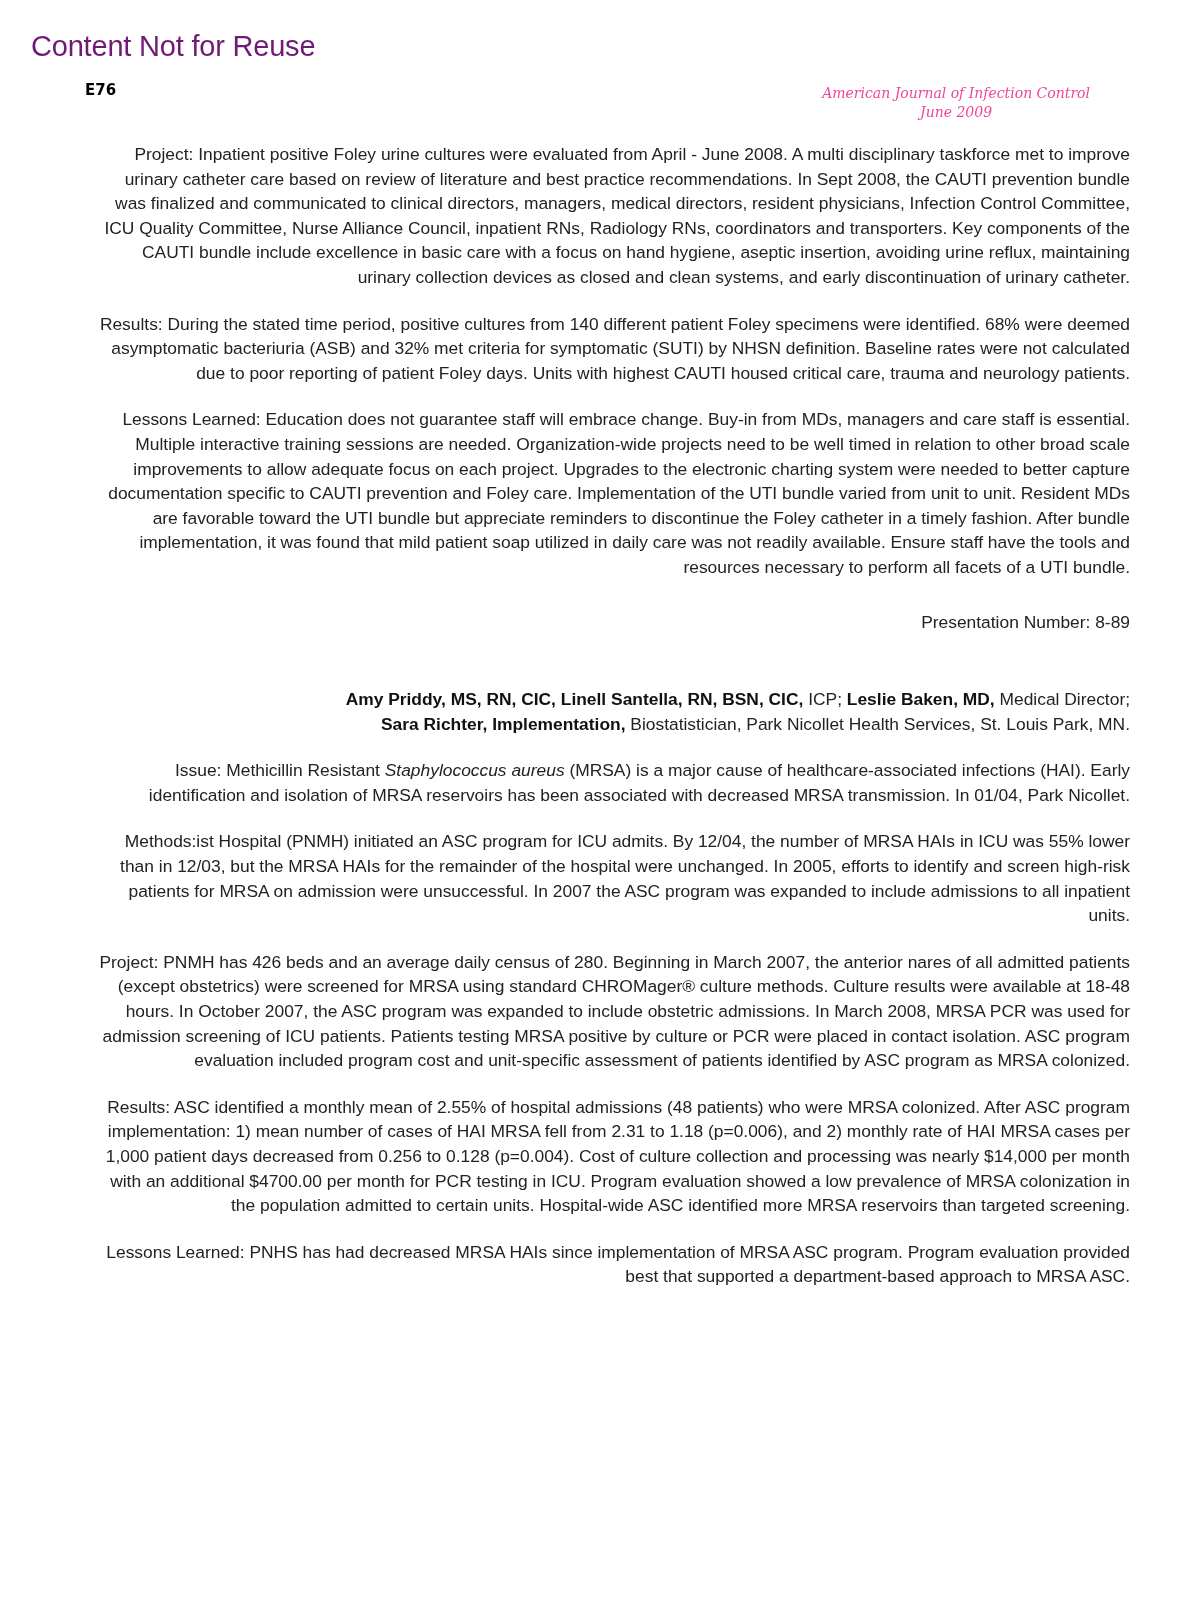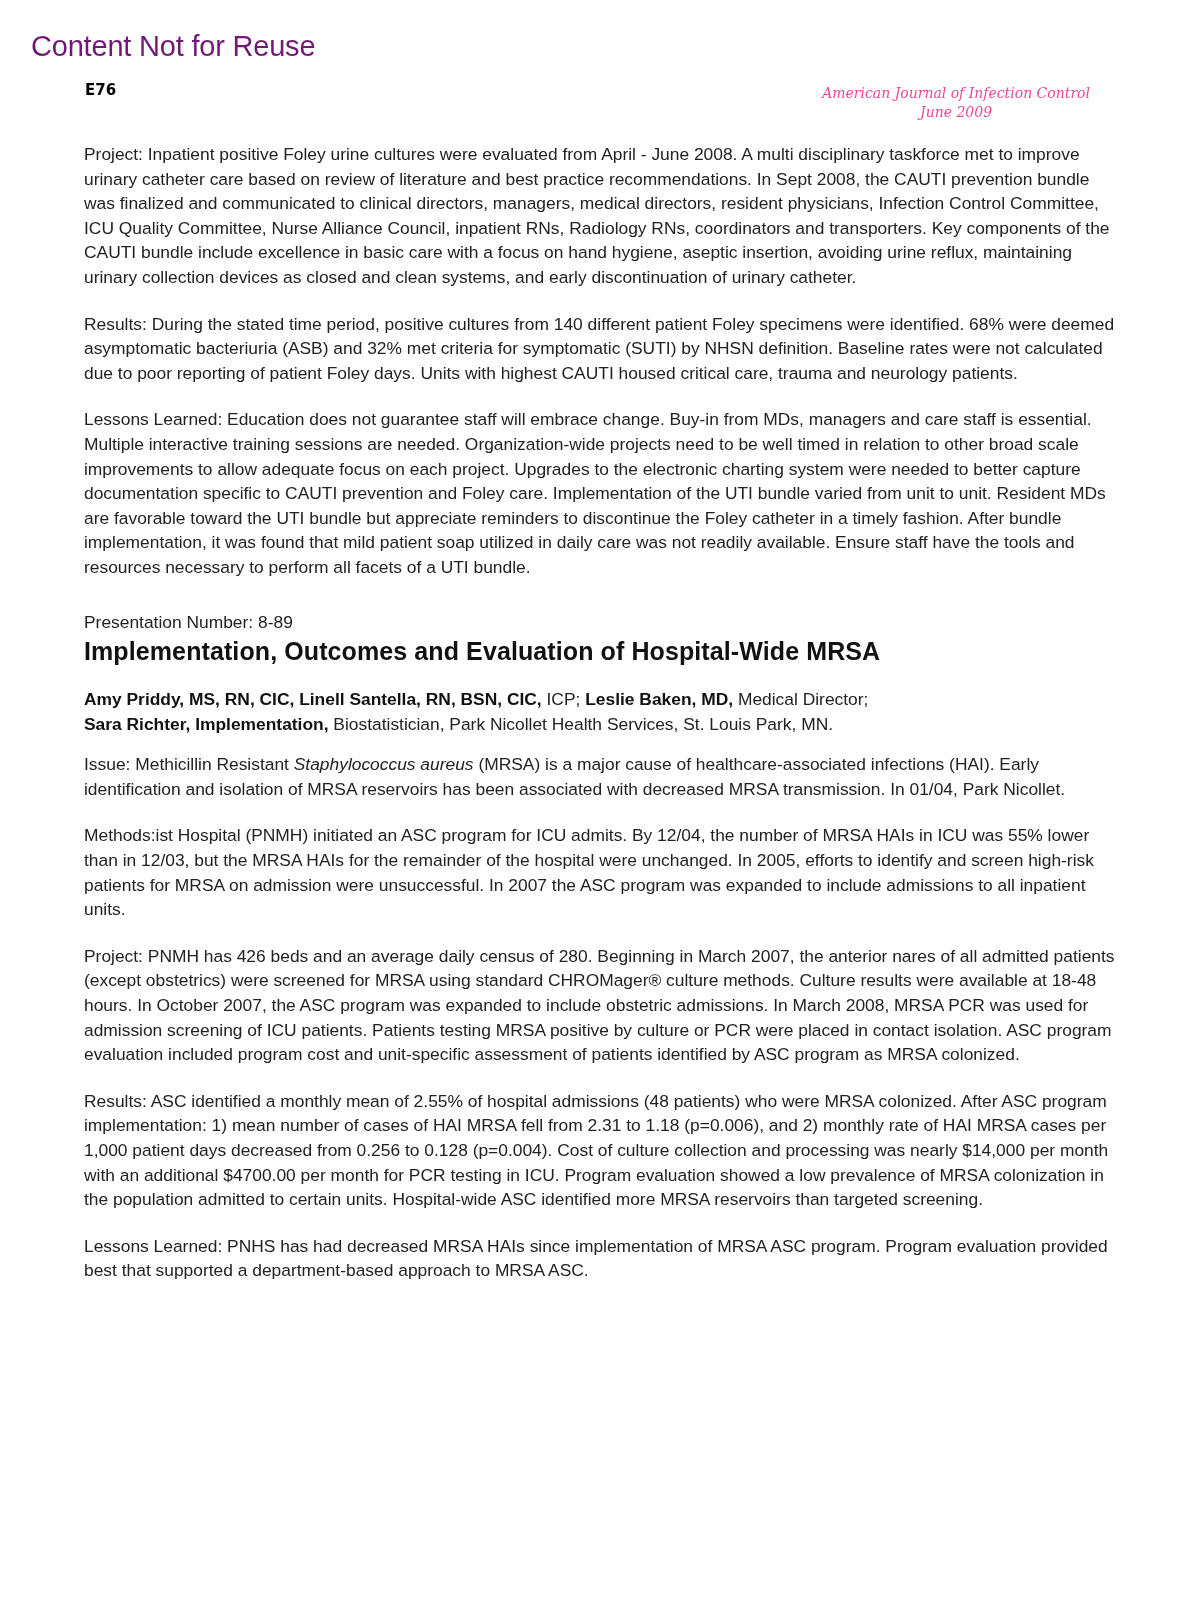--- a/index.html
+++ b/index.html
@@ -12,30 +12,30 @@
     .page-num {
       position: absolute; left: 85px; top: 81px;
       font-family: "DejaVu Sans", sans-serif; font-weight: bold; font-size: 15px; color: #000000;
     }
     .journal {
       position: absolute; right: 110px; top: 84px; text-align: center;
       font-family: "DejaVu Serif", serif; font-style: italic; font-size: 14px; color: #ec4899;
       line-height: 19px;
     }
     .content {
-      position: absolute; left: 84px; top: 142px; width: 1035px;
-      font-family: "Liberation Sans", sans-serif; font-size: 17.4px; line-height: 24.6px; color: #222;
+      position: absolute; left: 95px; top: 142px; width: 1035px;
+      font-family: "Liberation Sans", sans-serif; font-size: 17.4px; line-height: 24.6px; color: #222; text-align: right;
     }
     .content p { margin: 0 0 22px 0; }
     .pres-num { margin-top: 30px; font-size: 17.4px; color: #222; }
     .title {
       font-family: "Liberation Sans", sans-serif; font-weight: bold; font-size: 25px; line-height: 31px;
       color: #111; margin: 2px 0 20px 0; letter-spacing: 0.1px;
     }
-    .authors { margin-bottom: 16px; }
+    .authors { margin-bottom: 22px; }
     .authors b { color: #111; }
     em { font-style: italic; }
   </style>
 </head>
 <body>
 
 <div class="watermark">Content Not for Reuse</div>
 
 <div class="page-num">E76</div>
 
@@ -47,21 +47,21 @@
 <div class="content">
   <section>
     <p>Project: Inpatient positive Foley urine cultures were evaluated from April - June 2008. A multi disciplinary taskforce met to improve urinary catheter care based on review of literature and best practice recommendations. In Sept 2008, the CAUTI prevention bundle was finalized and communicated to clinical directors, managers, medical directors, resident physicians, Infection Control Committee, ICU Quality Committee, Nurse Alliance Council, inpatient RNs, Radiology RNs, coordinators and transporters. Key components of the CAUTI bundle include excellence in basic care with a focus on hand hygiene, aseptic insertion, avoiding urine reflux, maintaining urinary collection devices as closed and clean systems, and early discontinuation of urinary catheter.</p>
     <p>Results: During the stated time period, positive cultures from 140 different patient Foley specimens were identified. 68% were deemed asymptomatic bacteriuria (ASB) and 32% met criteria for symptomatic (SUTI) by NHSN definition. Baseline rates were not calculated due to poor reporting of patient Foley days. Units with highest CAUTI housed critical care, trauma and neurology patients.</p>
     <p>Lessons Learned: Education does not guarantee staff will embrace change. Buy-in from MDs, managers and care staff is essential. Multiple interactive training sessions are needed. Organization-wide projects need to be well timed in relation to other broad scale improvements to allow adequate focus on each project. Upgrades to the electronic charting system were needed to better capture documentation specific to CAUTI prevention and Foley care. Implementation of the UTI bundle varied from unit to unit. Resident MDs are favorable toward the UTI bundle but appreciate reminders to discontinue the Foley catheter in a timely fashion. After bundle implementation, it was found that mild patient soap utilized in daily care was not readily available. Ensure staff have the tools and resources necessary to perform all facets of a UTI bundle.</p>
   </section>
 
   <section>
     <div class="pres-num">Presentation Number: 8-89</div>
     <h1 class="title">
-      <span>Implementation, Outcomes and Evaluation of Hospital-Wide MRSA</span><br>
+      <br>
     </h1>
     <div class="authors">
       <b>Amy Priddy, MS, RN, CIC, Linell Santella, RN, BSN, CIC,</b><span> ICP; </span><b>Leslie Baken, MD,</b><span> Medical Director;</span><br>
       <b>Sara Richter, Implementation,</b><span> Biostatistician, Park Nicollet Health Services, St. Louis Park, MN.</span>
     </div>
     <p><span>Issue: Methicillin Resistant </span><em>Staphylococcus aureus</em><span> (MRSA) is a major cause of healthcare-associated infections (HAI). Early identification and isolation of MRSA reservoirs has been associated with decreased MRSA transmission. In 01/04, Park Nicollet.</span></p>
     <p>Methods:ist Hospital (PNMH) initiated an ASC program for ICU admits. By 12/04, the number of MRSA HAIs in ICU was 55% lower than in 12/03, but the MRSA HAIs for the remainder of the hospital were unchanged. In 2005, efforts to identify and screen high-risk patients for MRSA on admission were unsuccessful. In 2007 the ASC program was expanded to include admissions to all inpatient units.</p>
     <p>Project: PNMH has 426 beds and an average daily census of 280. Beginning in March 2007, the anterior nares of all admitted patients (except obstetrics) were screened for MRSA using standard CHROMager® culture methods. Culture results were available at 18-48 hours. In October 2007, the ASC program was expanded to include obstetric admissions. In March 2008, MRSA PCR was used for admission screening of ICU patients. Patients testing MRSA positive by culture or PCR were placed in contact isolation. ASC program evaluation included program cost and unit-specific assessment of patients identified by ASC program as MRSA colonized.</p>
     <p>Results: ASC identified a monthly mean of 2.55% of hospital admissions (48 patients) who were MRSA colonized. After ASC program implementation: 1) mean number of cases of HAI MRSA fell from 2.31 to 1.18 (p=0.006), and 2) monthly rate of HAI MRSA cases per 1,000 patient days decreased from 0.256 to 0.128 (p=0.004). Cost of culture collection and processing was nearly $14,000 per month with an additional $4700.00 per month for PCR testing in ICU. Program evaluation showed a low prevalence of MRSA colonization in the population admitted to certain units. Hospital-wide ASC identified more MRSA reservoirs than targeted screening.</p>
     <p>Lessons Learned: PNHS has had decreased MRSA HAIs since implementation of MRSA ASC program. Program evaluation provided best that supported a department-based approach to MRSA ASC.</p>

